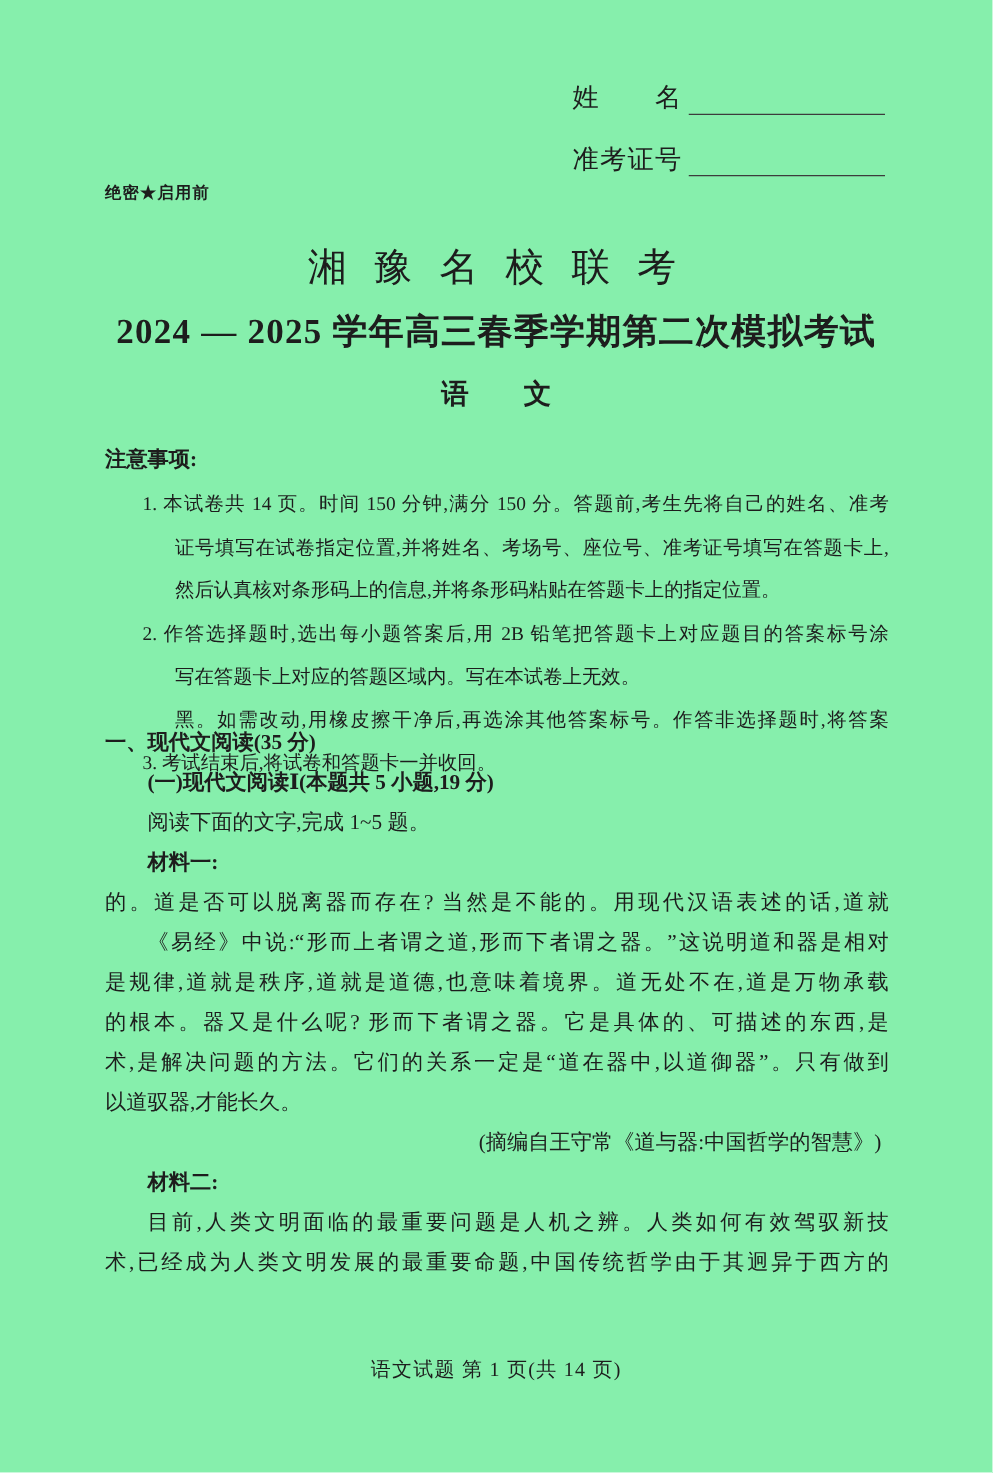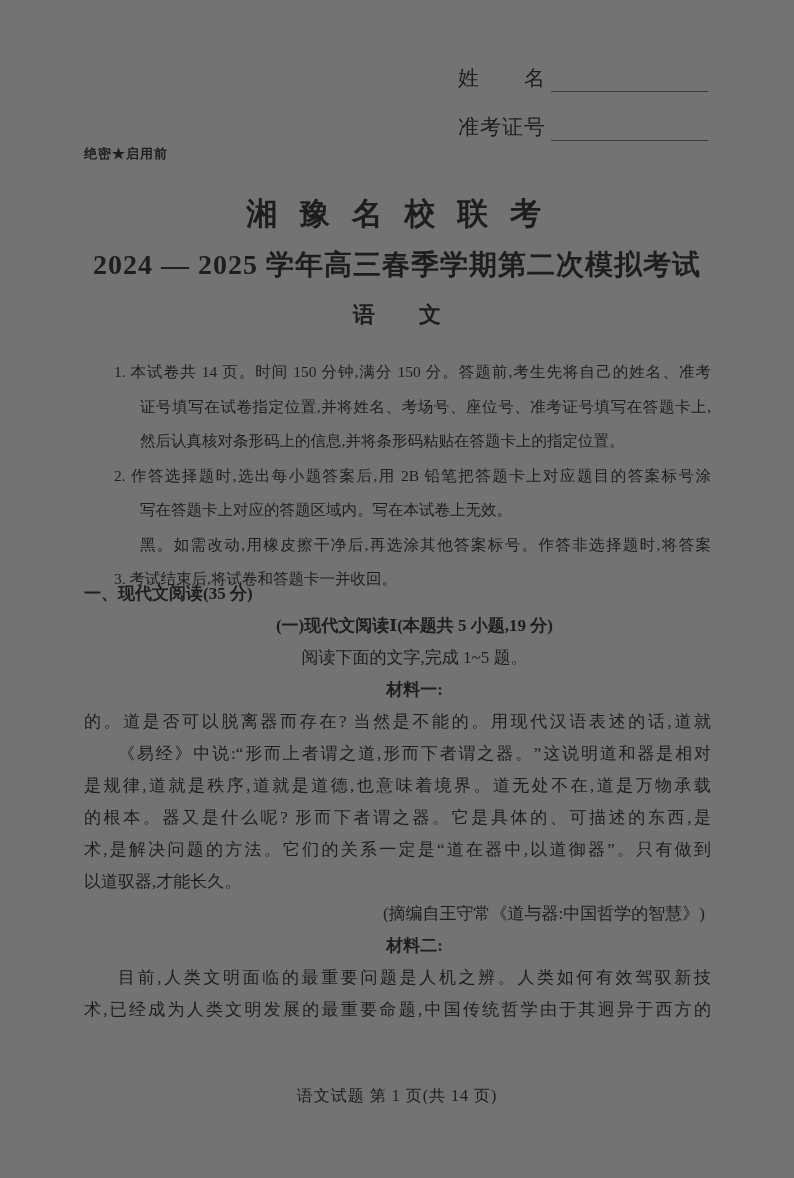--- a/index.html
+++ b/index.html
@@ -1,21 +1,21 @@
 <!DOCTYPE html>
 <html><head>
 <meta charset="utf-8">
 <style>
   * { margin: 0; padding: 0; box-sizing: border-box; }
   html, body { background: #ffffff; }
   .page {
     position: relative;
     width: 794px;
     height: 1178px;
-    background: #737373;
+    background: #86efac;
     color: #1d1d1d;
     font-family: "Liberation Serif", "DejaVu Serif", serif;
     overflow: hidden;
     margin: 0 auto;
   }
 
   
   .student-fields {
     position: absolute;
     top: 60px;
@@ -46,21 +46,21 @@
     font-weight: 700;
     letter-spacing: 1px;
   }
 
   
   .title {
     position: absolute;
     top: 193px; left: 0; width: 100%;
     text-align: center;
     font-size: 31px;
-    font-weight: 700;
+    font-weight: 400;
     letter-spacing: 7px;
   }
   .subtitle {
     position: absolute;
     top: 246px; left: 0; width: 100%;
     text-align: center;
     font-size: 28px;
     font-weight: 700;
     letter-spacing: 1px;
   }
@@ -101,21 +101,21 @@
   
   .section {
     position: absolute;
     top: 578px;
     left: 84px;
     width: 627px;
     font-size: 17px;
   }
   .sline { line-height: 32px; }
   .bold { font-weight: 700; }
-  .indent1 { padding-left: 34px; text-align: center; }
+  .indent1 { padding-left: 34px; }
   .para-first { padding-left: 34px; }
   .jline {
     text-align: justify;
     text-align-last: justify;
   }
   .source-line {
     text-align: right;
     padding-right: 6px;
   }
 
@@ -145,20 +145,21 @@
     </div>
   </div>
 
   <div class="security">绝密★启用前</div>
 
   <div class="title">湘 豫 名 校 联 考</div>
   <div class="subtitle">2024 — 2025 学年高三春季学期第二次模拟考试</div>
   <div class="subject">语　　文</div>
 
   <div class="notice">
+    <div class="notice-heading">注意事项:</div>
     <div class="notice-item">
       <div class="nline jfill">1. 本试卷共 14 页。时间 150 分钟,满分 150 分。答题前,考生先将自己的姓名、准考</div>
       <div class="nline cont jfill">证号填写在试卷指定位置,并将姓名、考场号、座位号、准考证号填写在答题卡上,</div>
       <div class="nline cont">然后认真核对条形码上的信息,并将条形码粘贴在答题卡上的指定位置。</div>
     </div>
     <div class="notice-item">
       <div class="nline jfill">2. 作答选择题时,选出每小题答案后,用 2B 铅笔把答题卡上对应题目的答案标号涂</div>
       <div class="nline cont">写在答题卡上对应的答题区域内。写在本试卷上无效。</div>
       <div class="nline cont jfill">黑。如需改动,用橡皮擦干净后,再选涂其他答案标号。作答非选择题时,将答案</div>
     </div>

